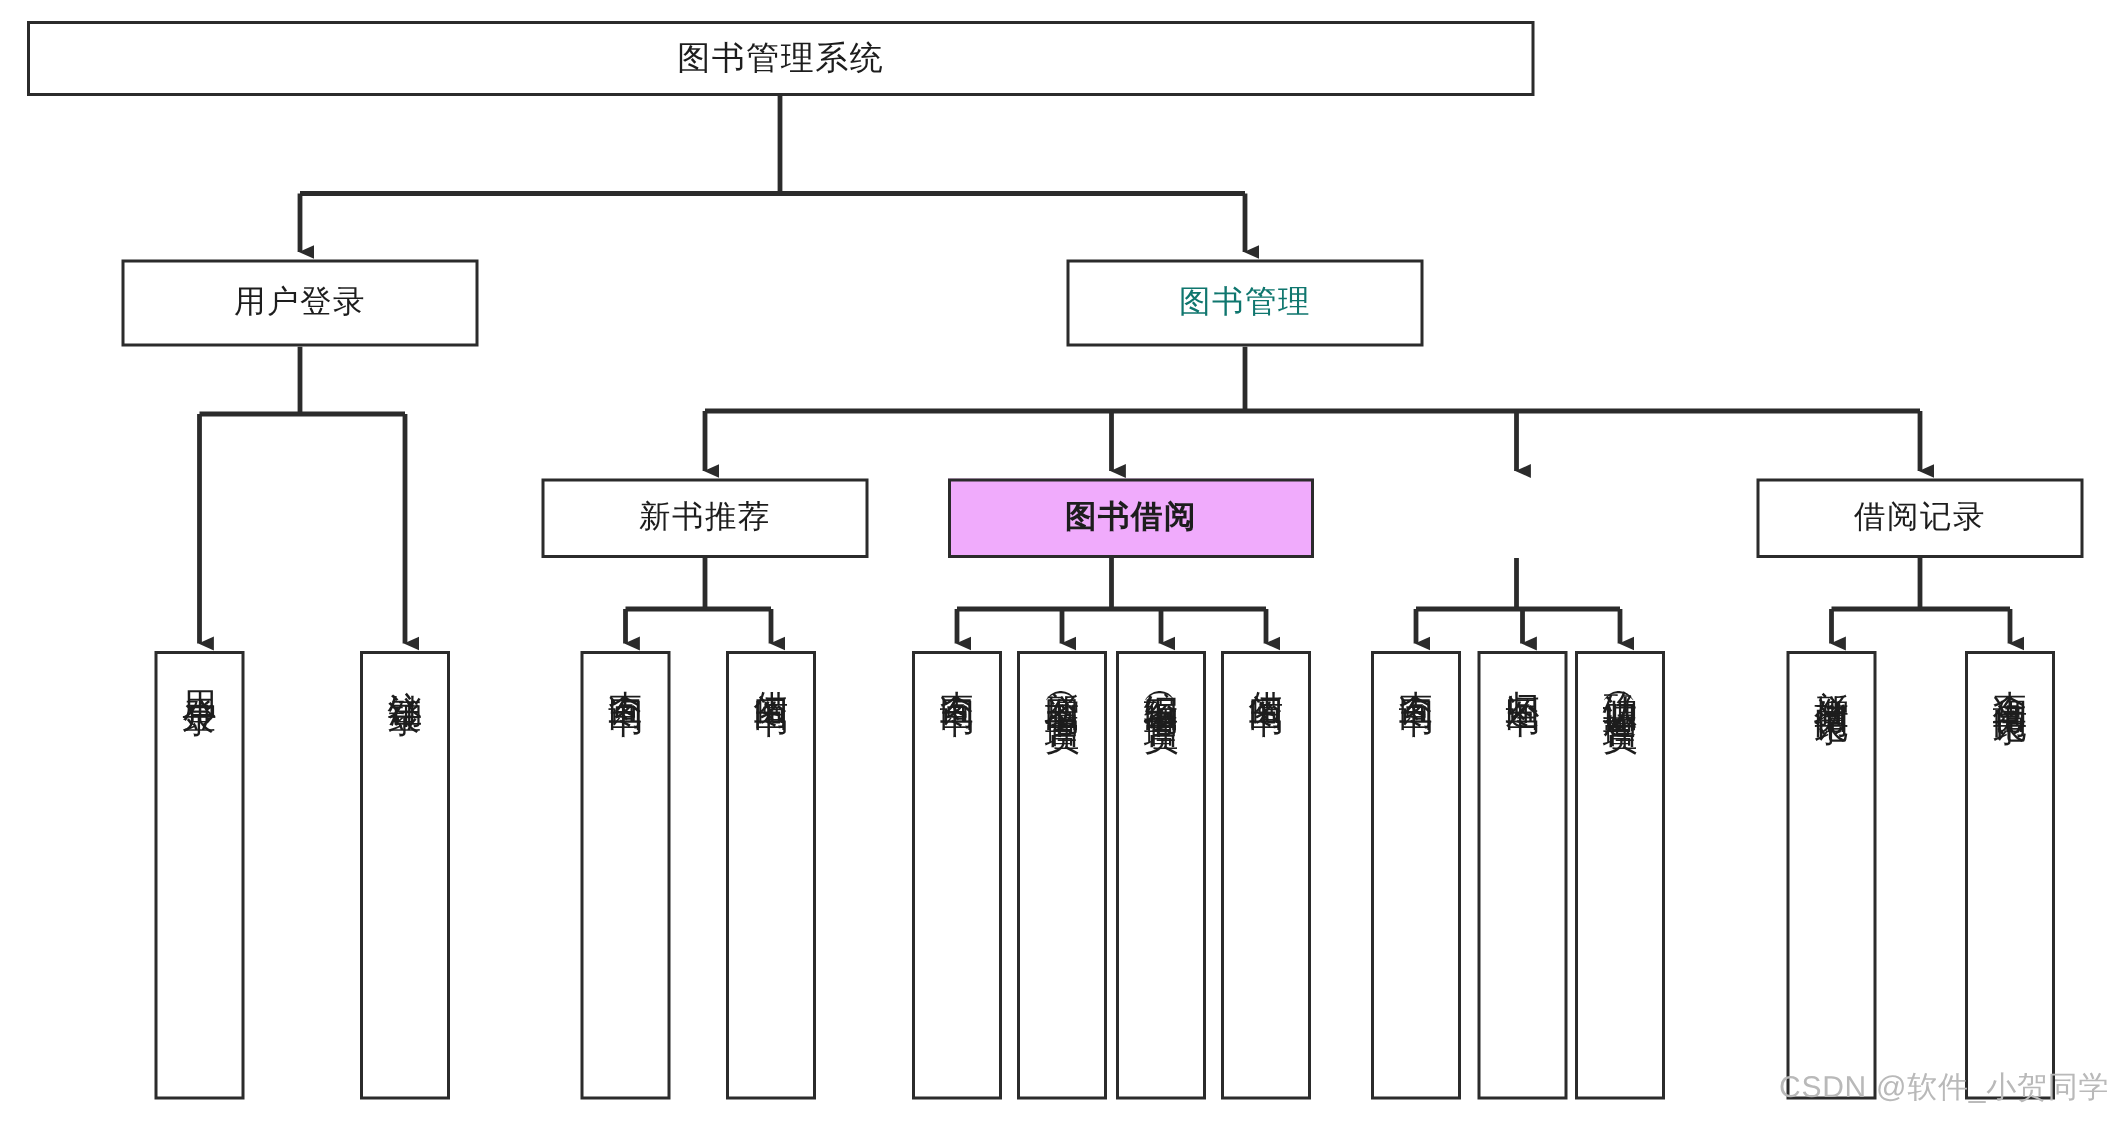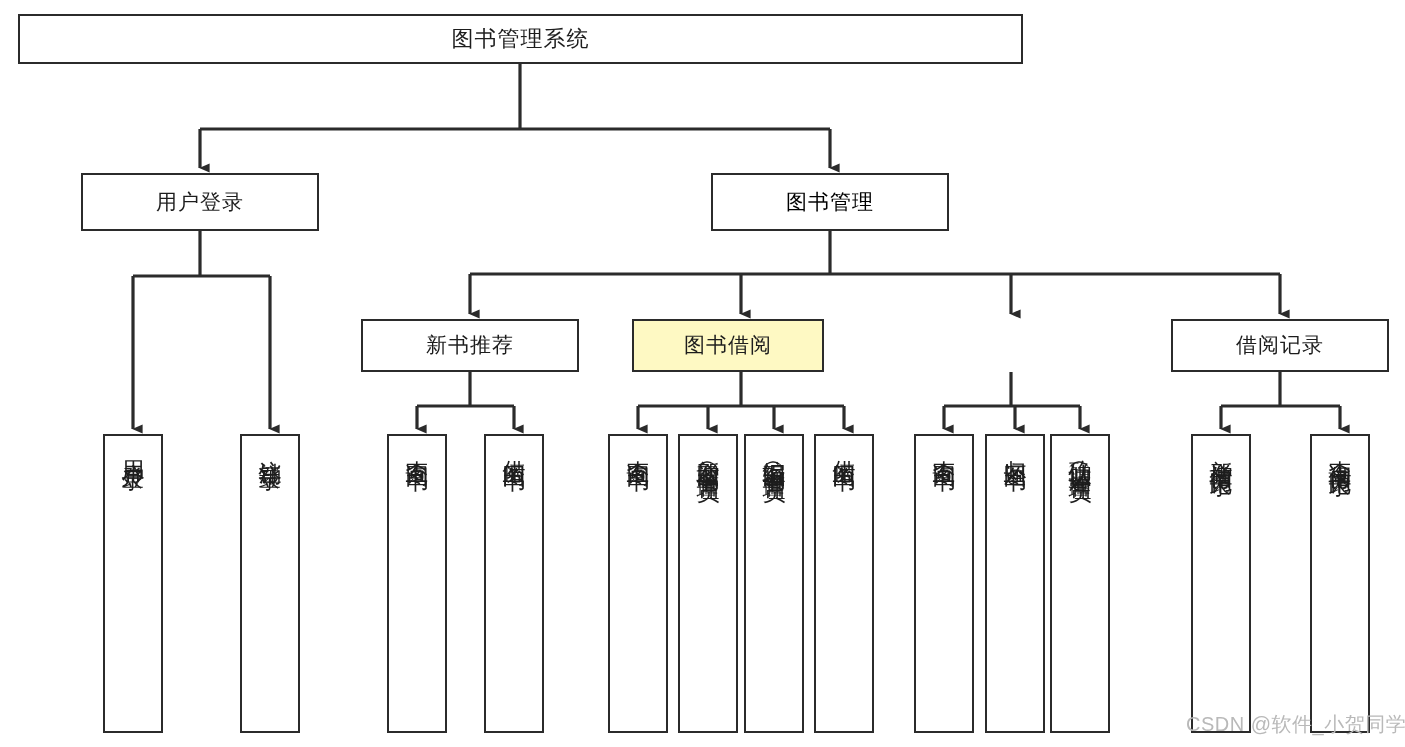--- a/index.html
+++ b/index.html
@@ -129,27 +129,27 @@
   </svg>
 
   <div class="node root horizontal" style="left: 18px; top: 14px; width: 1005px; height: 50px; border-color: rgb(43, 43, 43); background: rgb(255, 255, 255);">
     <span class="node-label" style="color: rgb(29, 29, 29);">图书管理系统</span>
   </div>
 
   <div class="node horizontal" style="left: 81px; top: 173px; width: 238px; height: 58px; border-color: rgb(43, 43, 43); background: rgb(255, 255, 255);">
     <span class="node-label" style="color: rgb(29, 29, 29);">用户登录</span>
   </div>
   <div class="node horizontal" style="left: 711px; top: 173px; width: 238px; height: 58px; border-color: rgb(43, 43, 43); background: rgb(255, 255, 255);">
-    <span class="node-label" style="color: #000000;">图书管理</span>
+    <span class="node-label" style="color: #0f766e;">图书管理</span>
   </div>
 
   <div class="node horizontal" style="left: 361px; top: 319px; width: 218px; height: 53px; border-color: rgb(43, 43, 43); background: rgb(255, 255, 255); justify-content: center;">
     <span class="node-label" style="color: rgb(29, 29, 29);">新书推荐</span>
   </div>
-  <div class="node horizontal" style="left: 632px; top: 319px; width: 192px; height: 53px; border-color: rgb(43, 43, 43); background: #fef9c3;">
+  <div class="node horizontal" style="left: 632px; top: 319px; width: 244px; height: 53px; border-color: rgb(43, 43, 43); background: #f0abfc; font-weight: bold;">
     <span class="node-label" style="color: rgb(29, 29, 29);">图书借阅</span>
   </div>
   <div class="node horizontal" style="left: 1171px; top: 319px; width: 218px; height: 53px; border-color: rgb(43, 43, 43); background: rgb(255, 255, 255);">
     <span class="node-label" style="color: rgb(29, 29, 29);">借阅记录</span>
   </div>
 
   <div class="node vertical" style="left: 103px; top: 434px; width: 60px; height: 299px; border-color: rgb(43, 43, 43); background: rgb(255, 255, 255);">
     <span class="node-label" style="color: rgb(29, 29, 29);">用户登录</span>
   </div>
   <div class="node vertical" style="left: 240px; top: 434px; width: 60px; height: 299px; border-color: rgb(43, 43, 43); background: rgb(255, 255, 255);">

